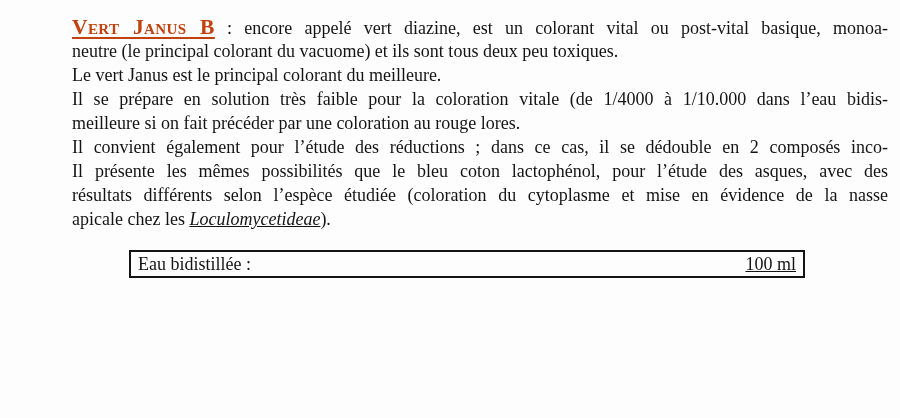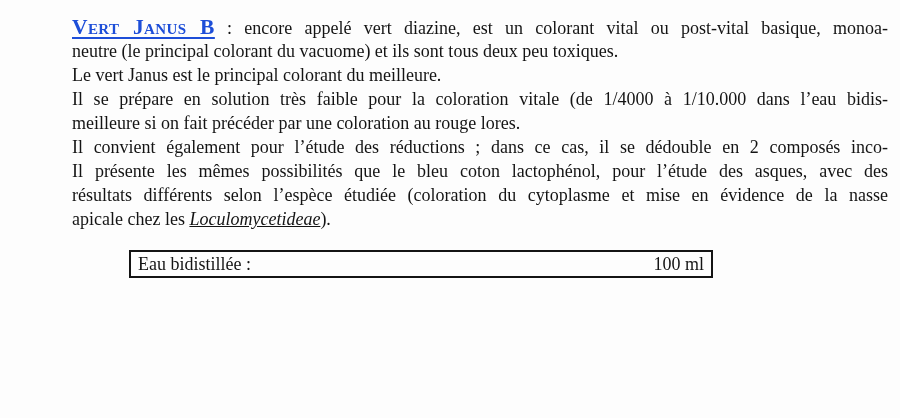--- a/index.html
+++ b/index.html
@@ -19,49 +19,49 @@
     line-height: 24px;
     height: 24px;
     white-space: pre-wrap;
     overflow: hidden;
   }
   .line.j {
     text-align: justify;
     text-align-last: justify;
   }
   .doc-title {
-    color: #1d4ed8;
+    color: #c2410c;
     font-weight: bold;
     font-variant: small-caps;
     font-size: 21.5px;
     letter-spacing: 0.4px;
     text-decoration: underline;
     text-decoration-thickness: 2px;
     text-underline-offset: 3px;
   }
   .italic { font-style: italic; text-decoration: underline; }
   .table-wrap {
     margin: 19px 0 0 129px;
   }
   table.recipe {
     border-collapse: collapse;
-    width: 584px;
+    width: 676px;
     border: 2px solid #141414;
     font-size: 18px;
   }
   table.recipe td {
     border: none;
     height: 24px;
     padding: 0 7px;
     line-height: 24px;
   }
   table.recipe tr + tr td {
     border-top: 1.5px solid #141414;
   }
-  td.val { text-align: right; }
+  td.val { text-align: right; text-decoration: underline; }
 </style>
 </head>
 <body>
 
 <div class="doc">
   <div class="line j"><span class="doc-title">Vert Janus B</span><span> : encore appelé vert diazine, est un colorant vital ou post-vital basique, monoa-</span></div>
   <div class="line">neutre (le principal colorant du vacuome) et ils sont tous deux peu toxiques.</div>
   <div class="line">Le vert Janus est le principal colorant du meilleure.</div>
   <div class="line j">Il se prépare en solution très faible pour la coloration vitale (de 1/4000 à 1/10.000 dans l’eau bidis-</div>
   <div class="line">meilleure si on fait précéder par une coloration au rouge lores.</div>

